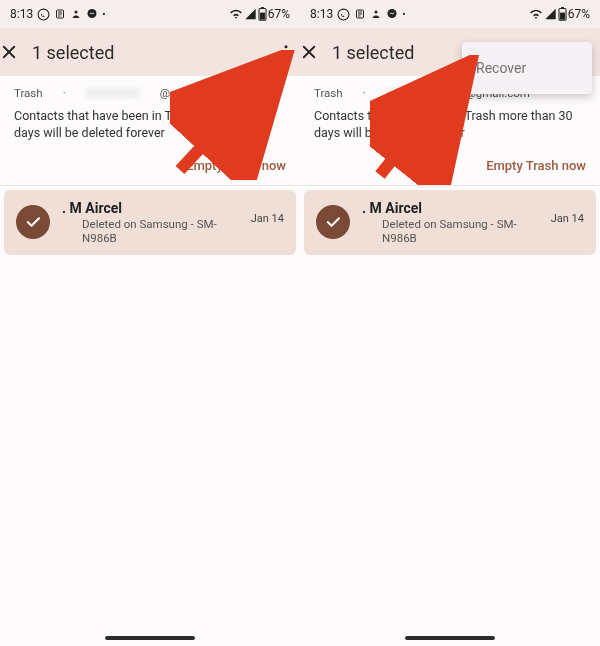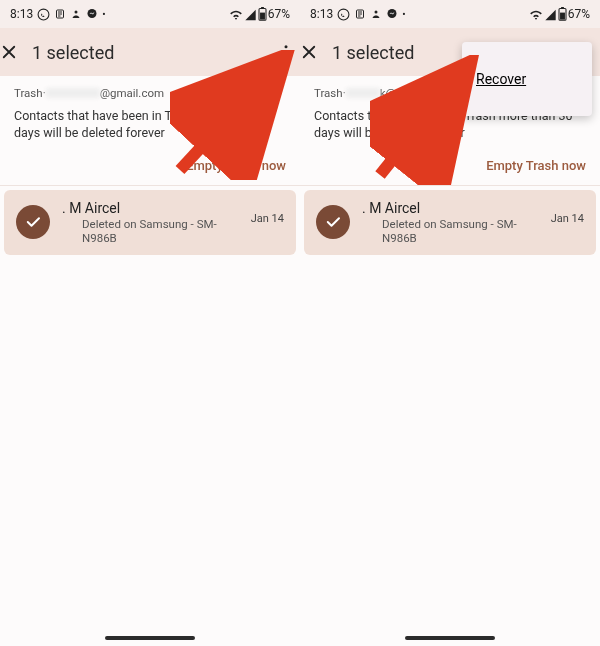--- a/index.html
+++ b/index.html
@@ -36,21 +36,21 @@
     padding: 0 10px;
     font-size: 12px;
     color: #222;
     background: #f6eeec;
   }
   .status-left, .status-right {
     display: flex;
     align-items: center;
     gap: 4px;
   }
-  .status-right { gap: 1px; align-items: flex-end; }
+  .status-right { gap: 1px; }
   .ico { display:inline-flex; align-items:center; justify-content:center; }
   
   .selbar {
     height: 48px;
     background: #f3e4df;
     display: flex;
     align-items: center;
     padding: 0 0;
     gap: 14px;
     position: relative;
@@ -65,21 +65,21 @@
     display:flex; align-items:center; justify-content:center;
     cursor: pointer;
   }
   
   .acct {
     padding: 10px 14px 6px 14px;
     font-size: 11.5px;
     color: #555;
     display:flex;
     align-items:center;
-    gap:0;
+    gap:20px;
   }
   .acct .blur {
     display:inline-block;
     width: 54px; height: 10px;
     background: #eee;
     filter: blur(2px);
     border-radius: 2px;
   }
   
   .notice {
@@ -112,21 +112,21 @@
     width: 34px; height: 34px;
     border-radius: 50%;
     background: #7a4a36;
     display:flex; align-items:center; justify-content:center;
     flex-shrink: 0;
   }
   .contact-main { flex: 1; min-width:0; }
   .contact-name {
     font-size: 14px;
     color: #222;
-    font-weight: 400;
+    font-weight: 700;
   }
   .contact-sub {
     font-size: 11.5px;
     color: #555;
     margin-top: 1px;
     margin-left: 20px;
   }
   .contact-date {
     font-size: 11px;
     color: #444;
@@ -150,25 +150,24 @@
     top: 42px;
     right: 8px;
     width: 130px;
     background: #f6f1f4;
     border-radius: 4px;
     box-shadow: 0 3px 10px rgba(0,0,0,0.22);
     overflow: hidden;
     z-index: 10;
   }
   .popup-item {
-    padding: 29px 14px;
+    padding: 18px 14px;
     font-size: 14px;
-    color: #000000;
+    color: #737373;
     cursor:pointer;
-    text-decoration:underline;
   }
   
   .arrow {
     position: absolute;
     z-index: 30;
     pointer-events: none;
   }
   .arrow svg { display:block; }
 </style>
 </head>

